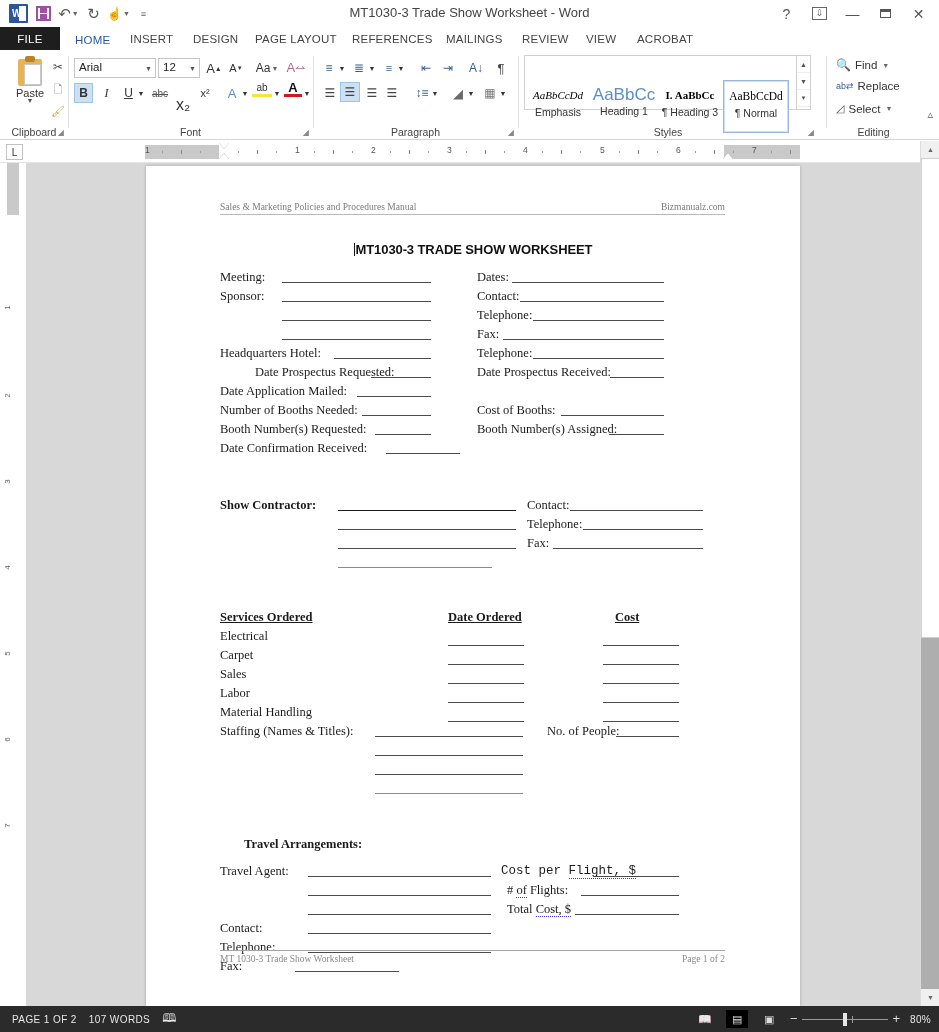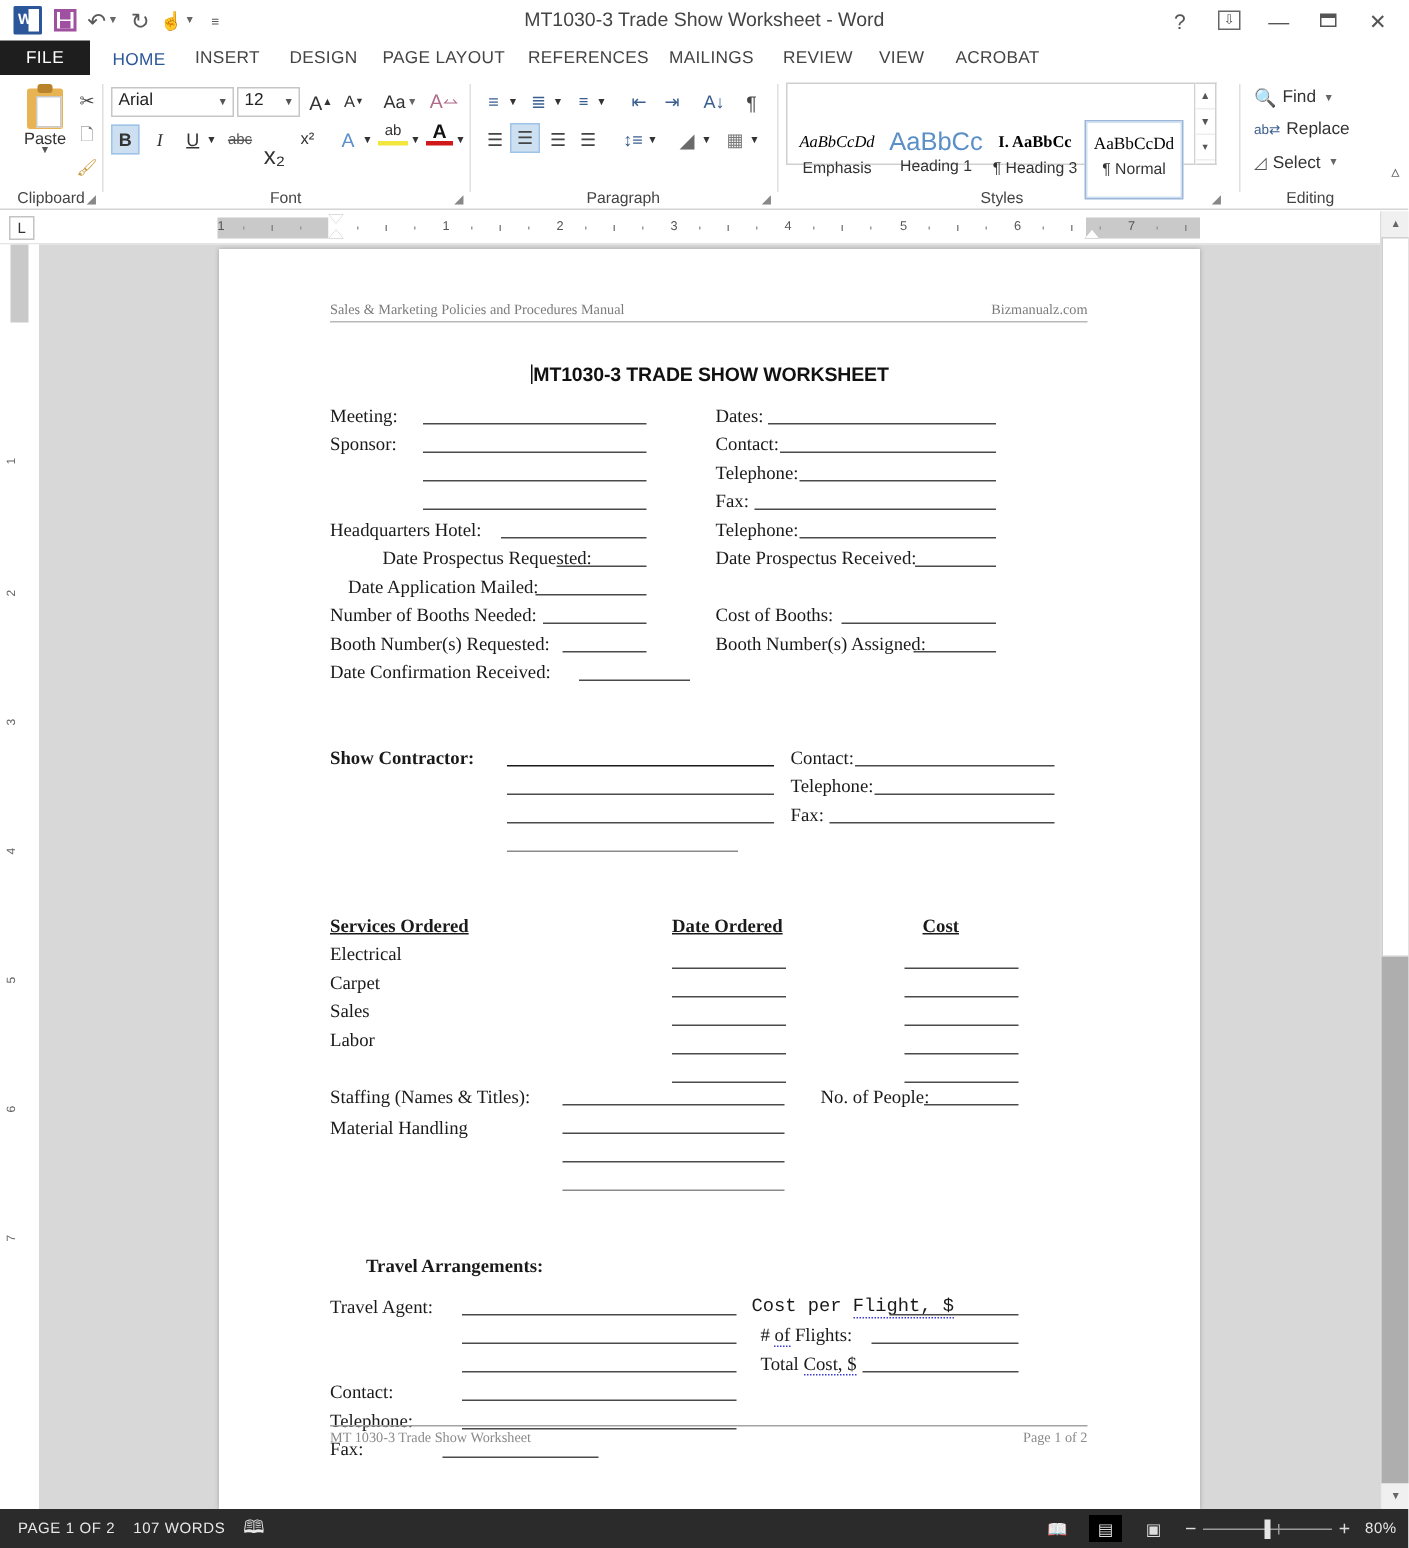--- a/index.html
+++ b/index.html
@@ -465,21 +465,21 @@
         </div>
 
         <div class="row">
           <span class="lbl" style="left:0;margin-left:35px;">Date Prospectus Requested:</span>
           <span class="ul" style="left:151px;width:60px;"></span>
           <span class="lbl" style="left:257px;">Date Prospectus Received:</span>
           <span class="ul" style="left:390px;width:54px;"></span>
         </div>
 
         <div class="row">
-          <span class="lbl" style="left:12px;">Date Application Mailed:</span>
+          <span class="lbl" style="left:0;">Date Application Mailed:</span>
           <span class="ul" style="left:137px;width:74px;"></span>
         </div>
 
         <div class="row">
           <span class="lbl" style="left:0;">Number of Booths Needed:</span>
           <span class="ul" style="left:142px;width:69px;"></span>
           <span class="lbl" style="left:257px;">Cost of Booths:</span>
           <span class="ul" style="left:341px;width:103px;"></span>
         </div>
 
@@ -537,21 +537,21 @@
           <span class="lbl" style="left:0;">Sales</span>
           <span class="ul" style="left:228px;width:76px;top:4px;"></span>
           <span class="ul" style="left:383px;width:76px;top:4px;"></span>
         </div>
         <div class="row">
           <span class="lbl" style="left:0;">Labor</span>
           <span class="ul" style="left:228px;width:76px;top:4px;"></span>
           <span class="ul" style="left:383px;width:76px;top:4px;"></span>
         </div>
         <div class="row">
-          <span class="lbl" style="left:0;margin-top:40px;">Material Handling</span>
+          <span class="lbl" style="left:0;">Material Handling</span>
           <span class="ul" style="left:228px;width:76px;top:4px;"></span>
           <span class="ul" style="left:383px;width:76px;top:4px;"></span>
         </div>
 
         <div class="row">
           <span class="lbl" style="left:0;">Staffing (Names &amp; Titles):</span>
           <span class="ul" style="left:155px;width:148px;"></span>
           <span class="lbl" style="left:327px;text-align:right;">No. of People:</span>
           <span class="ul" style="left:396px;width:63px;"></span>
         </div>

